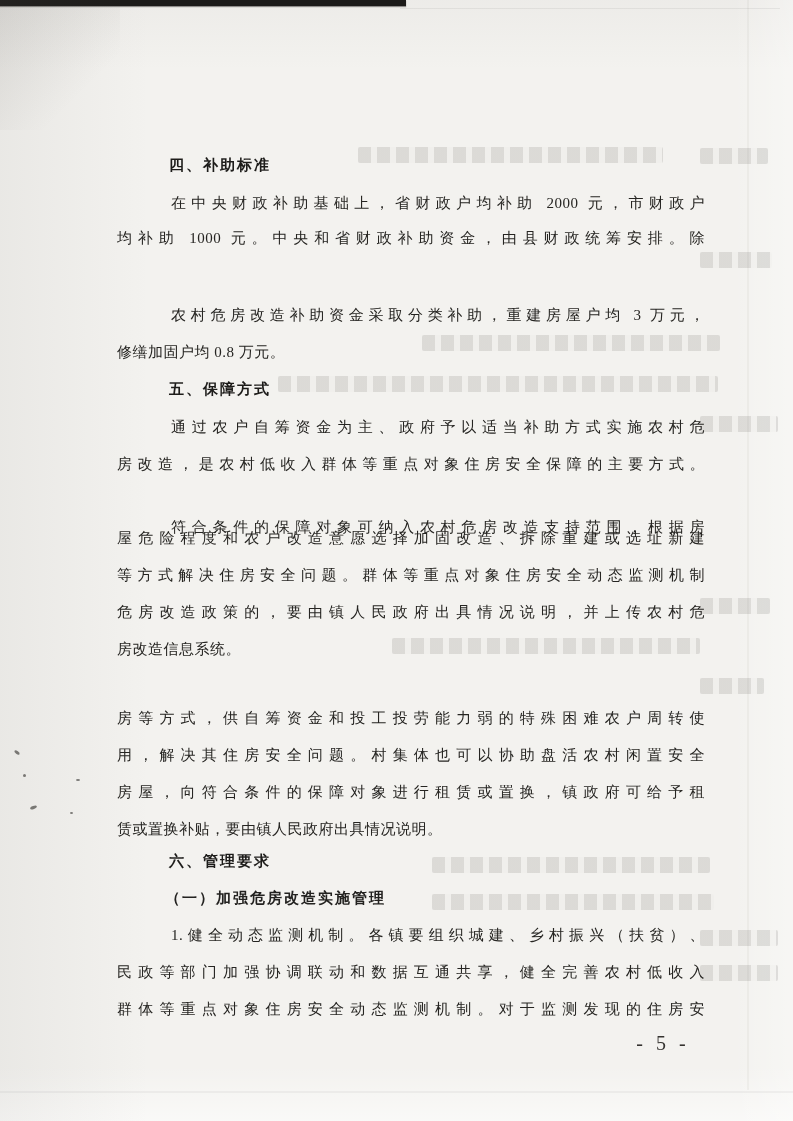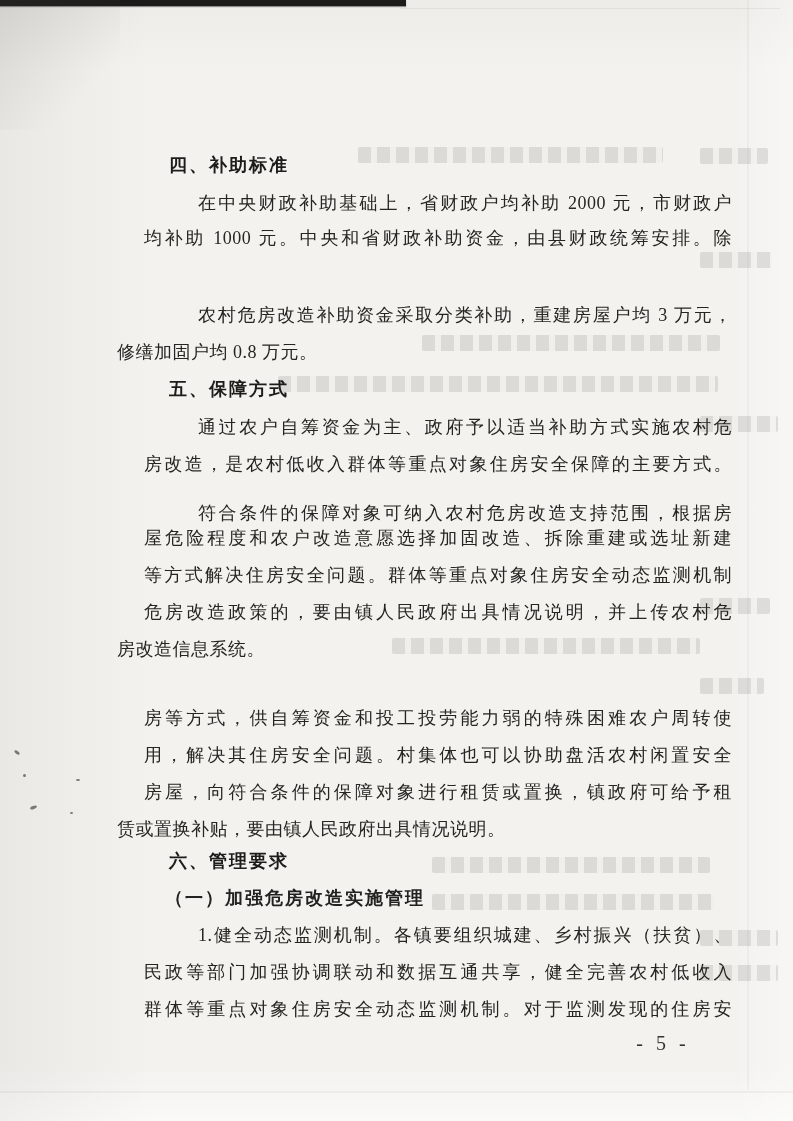--- a/index.html
+++ b/index.html
@@ -55,32 +55,31 @@
   }
   .speck {
     position: absolute; background: rgba(45,43,40,0.6); border-radius: 50%;
   }
   
   .line {
     position: absolute;
     left: 117px;
     width: 588px;
     height: 32px;
-    font-size: 18px;
+    font-size: 15px;
     line-height: 30px;
     color: #262522;
     letter-spacing: 0.5px;
     white-space: nowrap;
   }
   .line.full {
     white-space: normal;
     text-align: justify;
     text-align-last: justify;
     text-justify: inter-character;
-    margin-left: 27px;
   }
   .line.indent { padding-left: 54px; width: 534px; }
   .line.h {
     font-family: "Liberation Sans", "DejaVu Sans", sans-serif;
     font-weight: bold;
     color: #1d1c1a;
     letter-spacing: 2px;
     padding-left: 52px;
   }
   .line.sub {
@@ -130,21 +129,21 @@
   <div class="speck" style="left:70px;top:812px;width:3px;height:2px"></div>
 
   <div class="line h" style="top:150px">四、补助标准</div>
   <div class="line indent full" style="top:188px">在中央财政补助基础上，省财政户均补助 2000 元，市财政户</div>
   <div class="line full" style="top:223px">均补助 1000 元。中央和省财政补助资金，由县财政统筹安排。除</div>
   <div class="line indent full" style="top:300px">农村危房改造补助资金采取分类补助，重建房屋户均 3 万元，</div>
   <div class="line" style="top:337px">修缮加固户均 0.8 万元。</div>
   <div class="line indent full" style="top:412px">通过农户自筹资金为主、政府予以适当补助方式实施农村危</div>
   <div class="line h" style="top:374px">五、保障方式</div>
   <div class="line full" style="top:449px">房改造，是农村低收入群体等重点对象住房安全保障的主要方式。</div>
-  <div class="line indent full" style="top:498px">符合条件的保障对象可纳入农村危房改造支持范围，根据房</div>
+  <div class="line indent full" style="top:512px">符合条件的保障对象可纳入农村危房改造支持范围，根据房</div>
   <div class="line full" style="top:523px">屋危险程度和农户改造意愿选择加固改造、拆除重建或选址新建</div>
   <div class="line full" style="top:560px">等方式解决住房安全问题。群体等重点对象住房安全动态监测机制</div>
   <div class="line full" style="top:597px">危房改造政策的，要由镇人民政府出具情况说明，并上传农村危</div>
   <div class="line" style="top:634px">房改造信息系统。</div>
   <div class="line full" style="top:703px">房等方式，供自筹资金和投工投劳能力弱的特殊困难农户周转使</div>
   <div class="line full" style="top:740px">用，解决其住房安全问题。村集体也可以协助盘活农村闲置安全</div>
   <div class="line full" style="top:777px">房屋，向符合条件的保障对象进行租赁或置换，镇政府可给予租</div>
   <div class="line" style="top:814px">赁或置换补贴，要由镇人民政府出具情况说明。</div>
   <div class="line h" style="top:846px">六、管理要求</div>
   <div class="line sub" style="top:883px">（一）加强危房改造实施管理</div>

